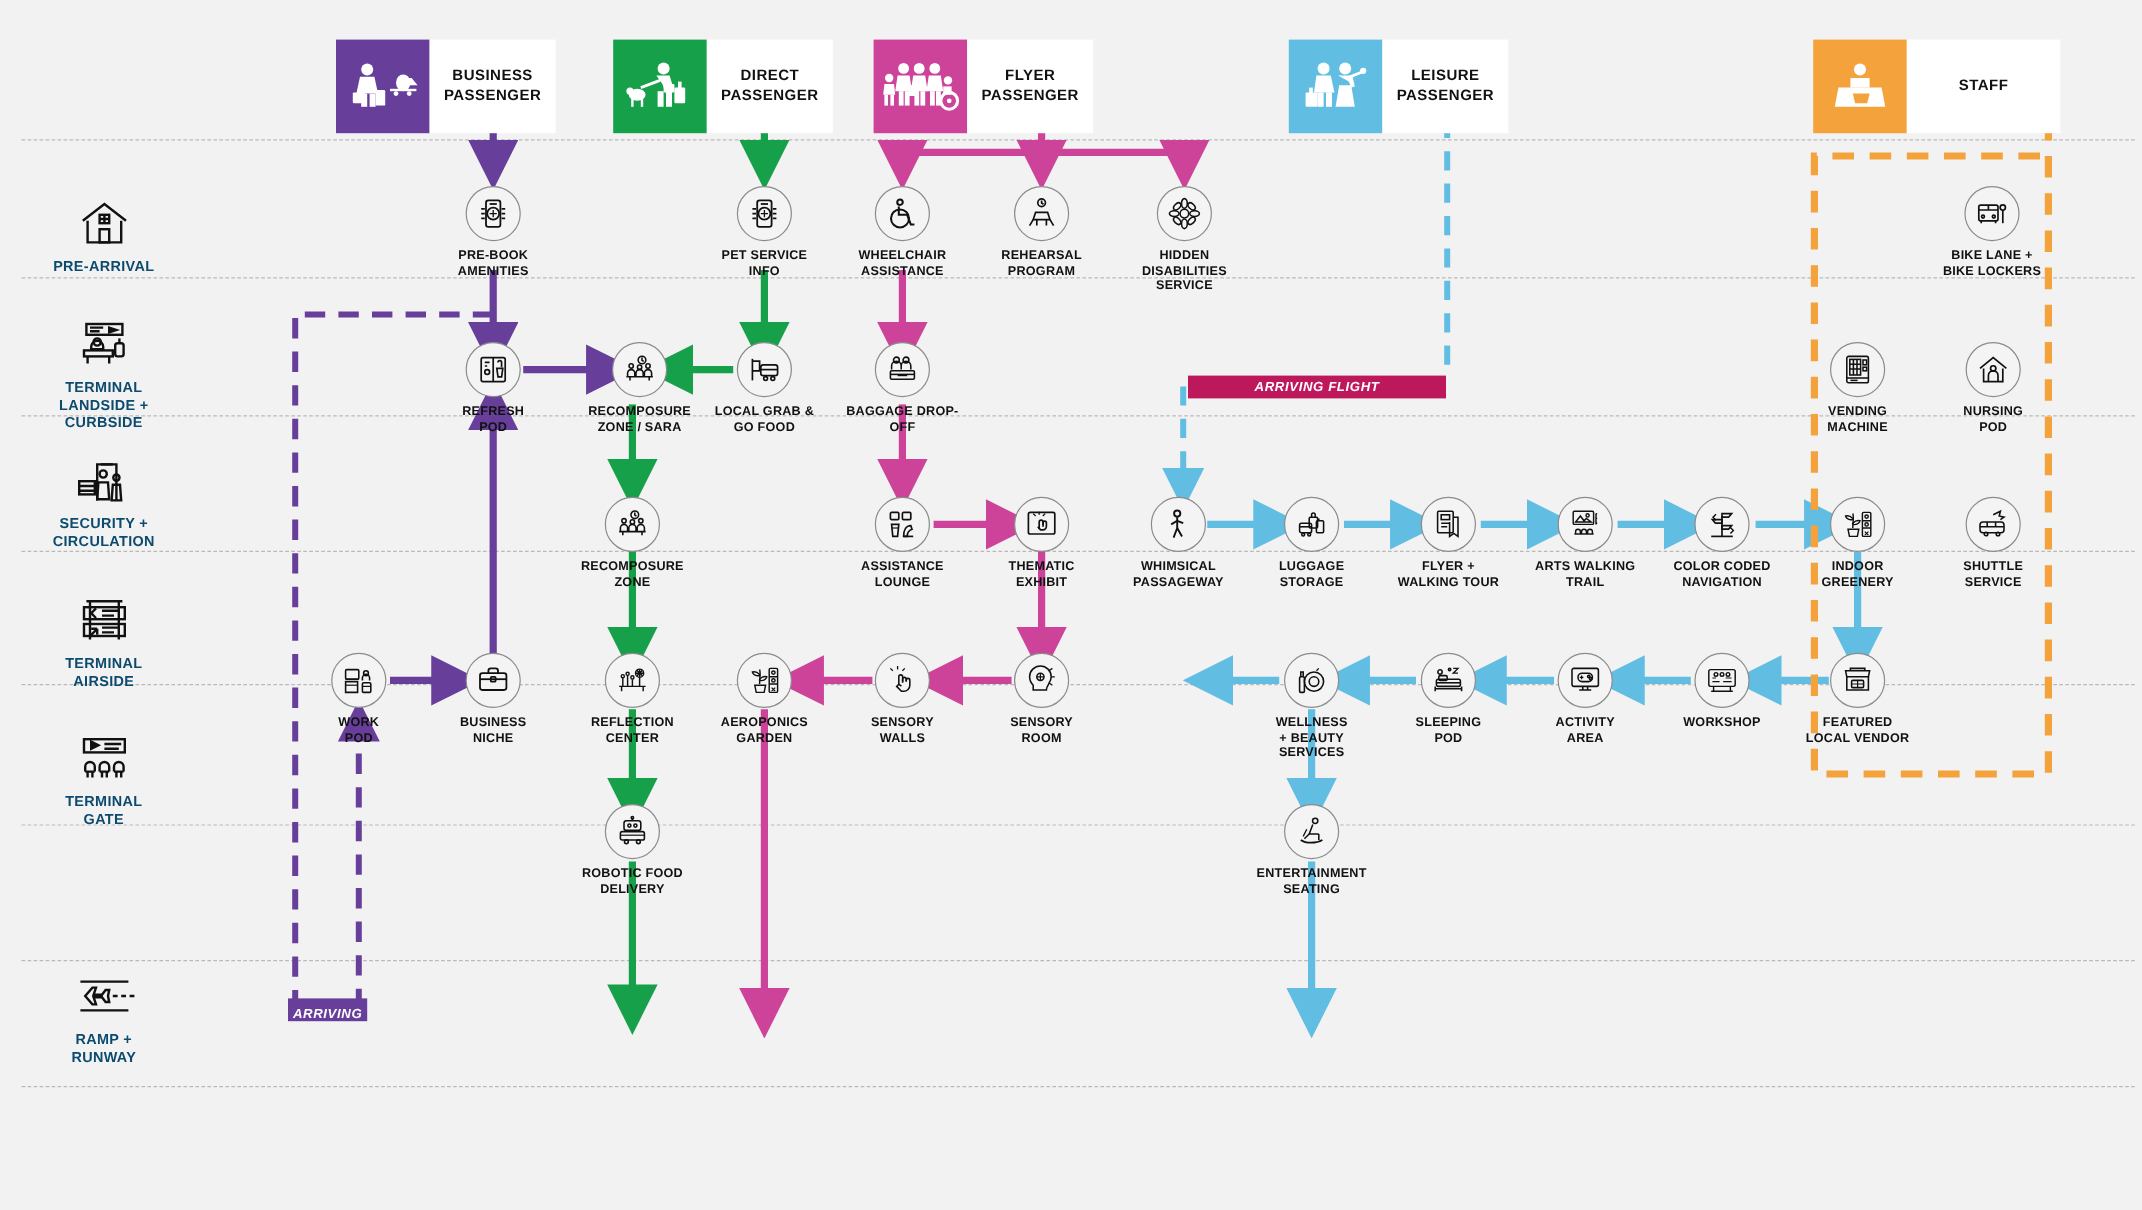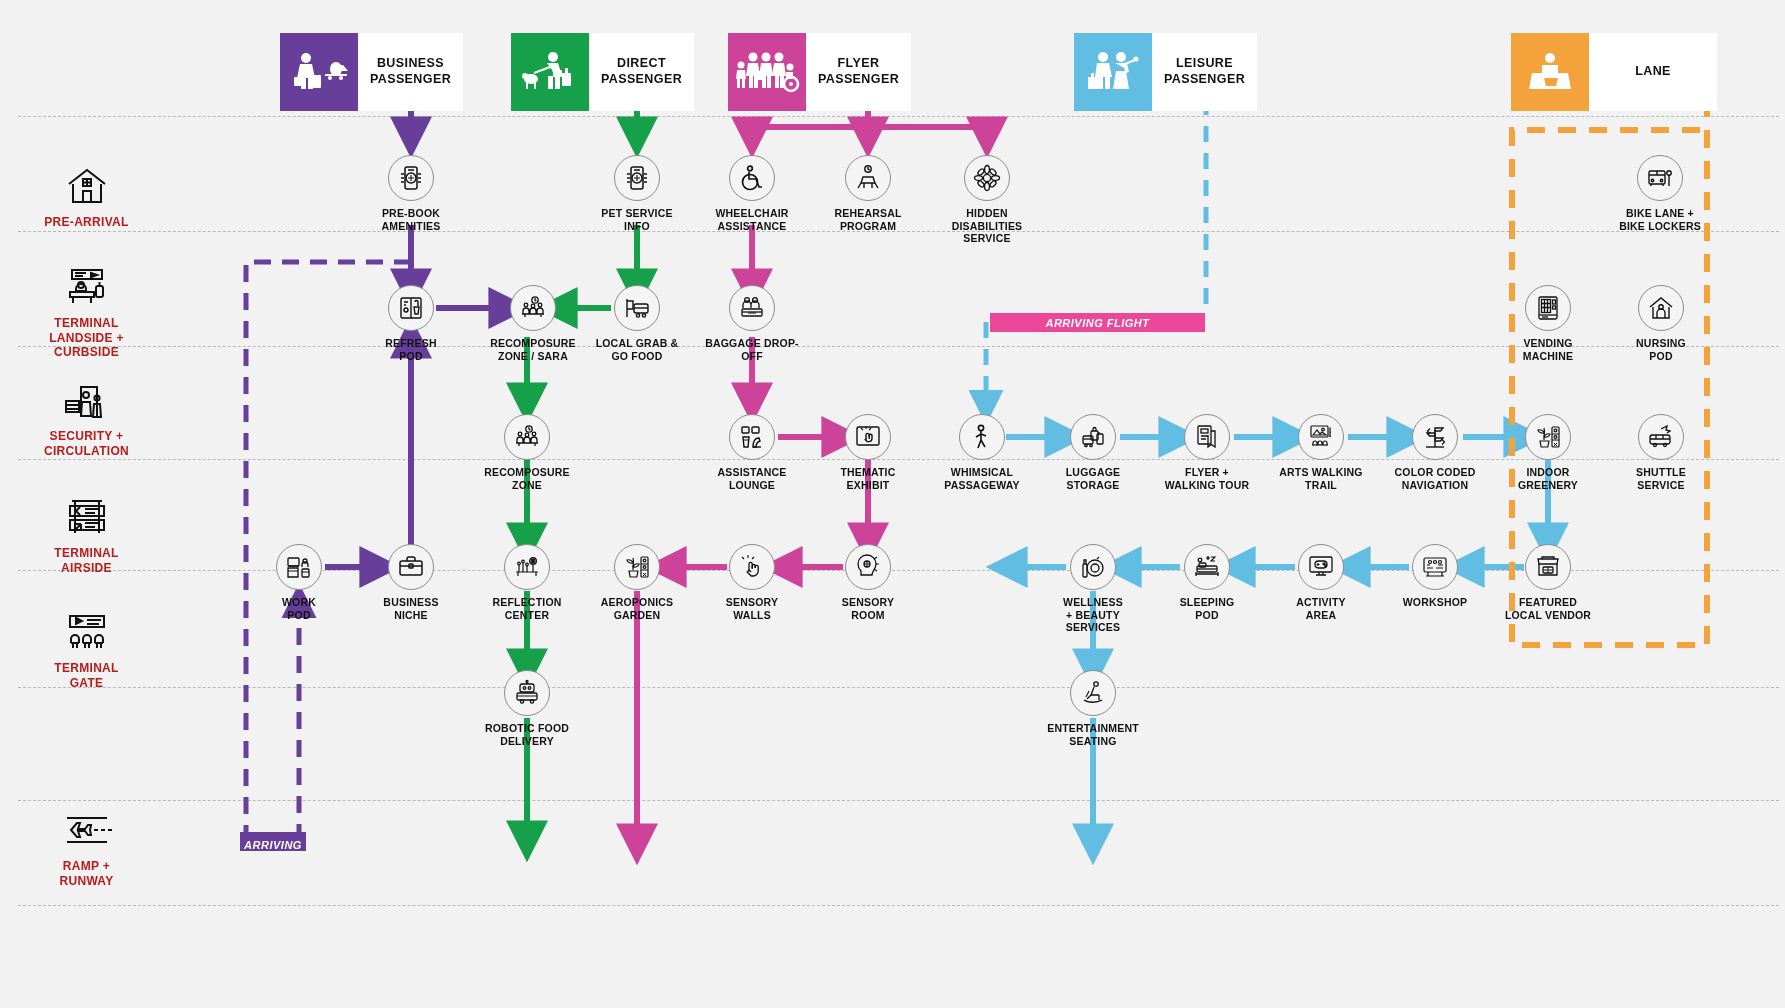--- a/index.html
+++ b/index.html
@@ -32,21 +32,21 @@
     background:#ffffff;height:78px;display:flex;align-items:center;
     justify-content:center;text-align:center;
     font-size:12.5px;font-weight:bold;letter-spacing:.4px;color:#111;
     line-height:1.25;padding:0 8px;box-sizing:border-box;
   }
 
   
   .rowlabel{position:absolute;left:24px;width:125px;z-index:3;text-align:center;}
   .rowlabel .ricon{height:44px;display:flex;align-items:center;justify-content:center;}
   .rowlabel .rtext{
-    margin-top:7px;font-size:12px;font-weight:bold;color:#b91c1c;
+    margin-top:7px;font-size:12px;font-weight:bold;color:#0c4a6e;
     letter-spacing:.3px;line-height:1.22;text-transform:uppercase;
   }
 
   
   .node{position:absolute;z-index:3;width:150px;margin-left:-75px;text-align:center;}
   .node .circ{
     width:46px;height:46px;border-radius:50%;
     border:1.6px solid #8b8b8b;background:#f4f4f4;
     margin:0 auto;display:flex;align-items:center;justify-content:center;
     box-sizing:border-box;
@@ -283,21 +283,21 @@
         <path d="M12 24h36l3 16H9z"></path>
         <g fill="#f4a33c">
               <path d="M24 29h14l-2 8H26z"></path>
             </g>
         <path d="M27 31 L35 31 L33 35 L29 35 z" fill="#f4a33c"></path>
         <path d="M25 34l10-3 2 2-9 3z" fill="#f4a33c"></path>
       </g>
         </svg>
     </div>
     <div class="plabel" style="width:128px">
-      <span>LANE</span>
+      <span>STAFF</span>
     </div>
   </div>
 
   <div class="rowlabel" style="top:164px">
     <div class="ricon">
       <svg width="42" height="38" viewBox="0 0 42 38" fill="none" stroke="#111" stroke-width="2">
         <path d="M3 17 L21 3 L39 17"></path>
           <path d="M7 17v18h28V17"></path>
           <rect x="17" y="24" width="8" height="11"></rect>
           <rect x="17" y="12" width="8" height="7"></rect>
@@ -383,21 +383,21 @@
         <path d="M6 5h40M6 29h40"></path>
         <path d="M10 17 L16 10 L19 10 L17 16 L24 16 L27 12 L30 12 L29 17 L30 22 L27 22 L24 18 L17 18 L19 24 L16 24 z"></path>
         <path d="M33 17h4M40 17h4M47 17h4" stroke-linecap="butt"></path>
       </svg>
     </div>
     <div class="rtext">
       <span>RAMP +</span><br><span>RUNWAY</span>
     </div>
   </div>
 
-  <div class="flag" style="left:990px;top:313px;width:215px;height:19px;background:#ec4899;justify-content:center;">
+  <div class="flag" style="left:990px;top:313px;width:215px;height:19px;background:#be185d;justify-content:center;">
     <span>ARRIVING FLIGHT</span>
   </div>
   <div class="flag" style="left:240px;top:832px;width:66px;height:19px;background:#673f9b;align-items:flex-end;">
     <span>ARRIVING</span>
   </div>
 
   <div class="node" style="left:411px;top:155px;">
     <div class="circ">
       <svg width="28" height="28" viewBox="0 0 28 28" fill="none" stroke="#111" stroke-width="1.5">
         <rect x="8" y="3" width="12" height="22" rx="2"></rect>

